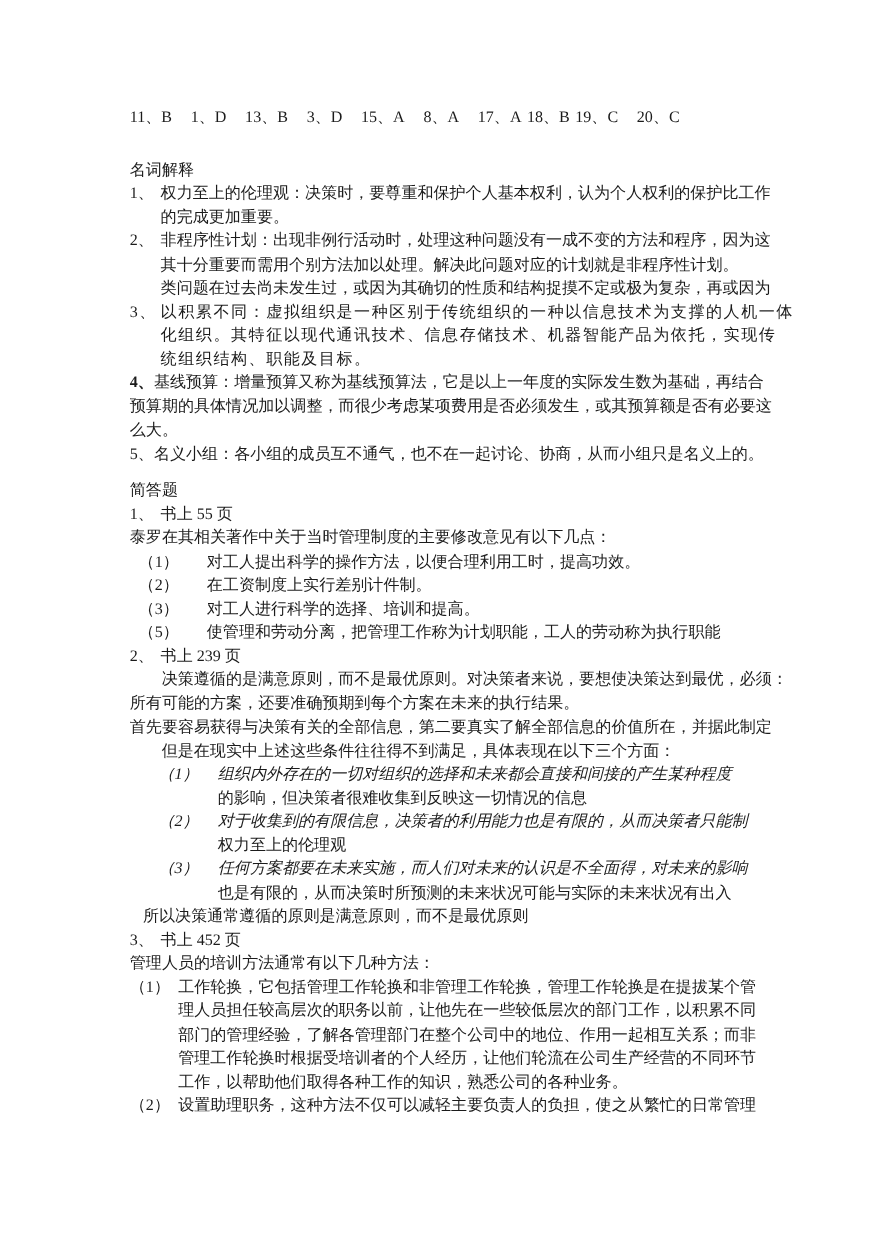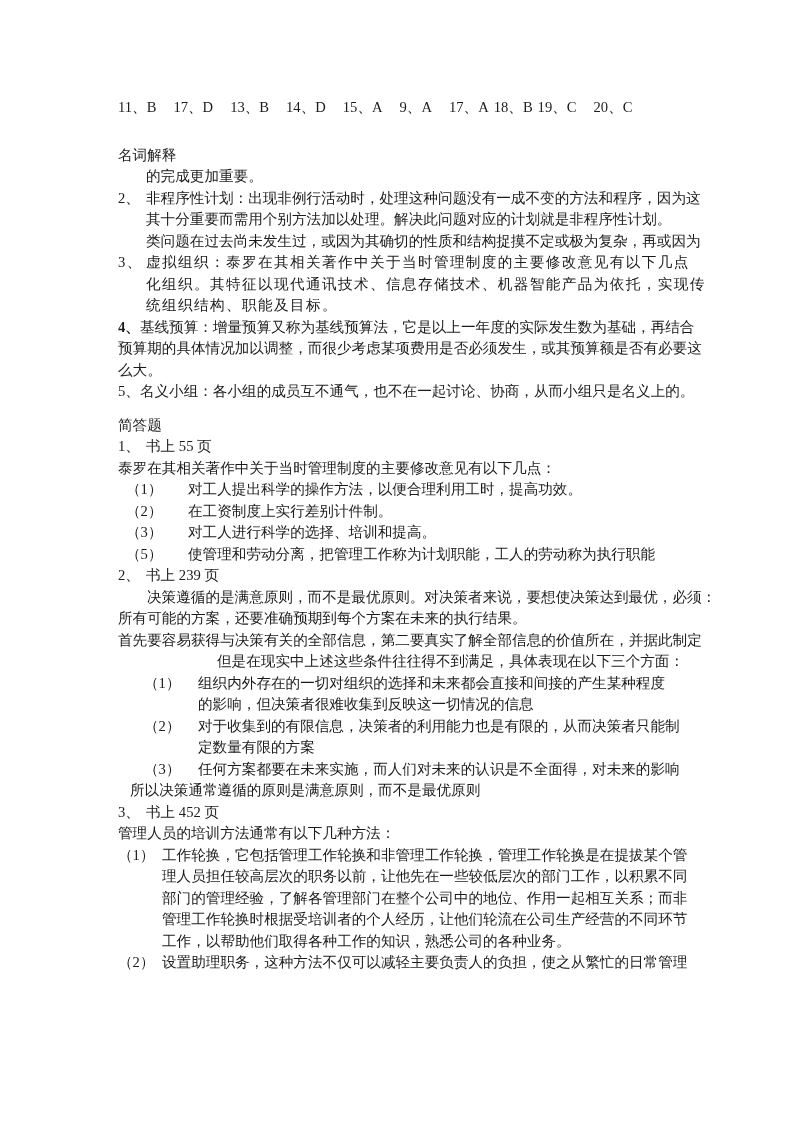--- a/index.html
+++ b/index.html
@@ -33,55 +33,56 @@
   .wide { letter-spacing: 1.4px; }
 
   
   .qmark { display: inline-block; width: 28px; }
 
   
   .q1-item { padding-left: 8px; }
   .q1-item .pmark { display: inline-block; width: 62px; }
 
   
-  .indent2 { text-indent: 29px; text-align: right; }
-  .q2-item { padding-left: 26px; }
+  .indent2 { text-indent: 29px; }
+  .q2-item { padding-left: 26px; font-style: italic; }
   .q2-item .pmark { display: inline-block; width: 54px; }
   .q2-cont { padding-left: 80px; }
   .indent-sm { padding-left: 12px; }
 
   
   .q3-item .pmark { display: inline-block; width: 44px; }
   .q3-cont { padding-left: 44px; }
 </style>
 </head>
 <body>
 
 <div class="page">
 
   <div class="line">
-    <span class="ans">11、B</span><span class="ans">17、D</span><span class="ans">13、B</span><span class="ans">14、D</span><span class="ans">15、A</span><span class="ans">9、A</span><span class="ans tight">17、A</span><span class="ans tight">18、B</span><span class="ans">19、C</span><span class="ans">20、C</span>
+    <span class="ans">11、B</span><span class="ans">1、D</span><span class="ans">13、B</span><span class="ans">3、D</span><span class="ans">15、A</span><span class="ans">8、A</span><span class="ans tight">17、A</span><span class="ans tight">18、B</span><span class="ans">19、C</span><span class="ans">20、C</span>
   </div>
 
   <div class="spacer-a"></div>
 
   <div class="line">名词解释</div>
 
   <div>
+    <div class="line"><span class="gmark">1、</span><span>权力至上的伦理观：决策时，要尊重和保护个人基本权利，认为个人权利的保护比工作</span></div>
     <div class="line g-cont">的完成更加重要。</div>
   </div>
 
   <div>
     <div class="line"><span class="gmark">2、</span><span>非程序性计划：出现非例行活动时，处理这种问题没有一成不变的方法和程序，因为这</span></div>
     <div class="line g-cont">其十分重要而需用个别方法加以处理。解决此问题对应的计划就是非程序性计划。</div>
     <div class="line g-cont">类问题在过去尚未发生过，或因为其确切的性质和结构捉摸不定或极为复杂，再或因为</div>
   </div>
 
   <div class="wide">
-    <div class="line"><span class="gmark">3、</span><span>虚拟组织：泰罗在其相关著作中关于当时管理制度的主要修改意见有以下几点</span></div>
+    <div class="line"><span class="gmark">3、</span><span>以积累不同：虚拟组织是一种区别于传统组织的一种以信息技术为支撑的人机一体</span></div>
     <div class="line g-cont">化组织。其特征以现代通讯技术、信息存储技术、机器智能产品为依托，实现传</div>
     <div class="line g-cont">统组织结构、职能及目标。</div>
   </div>
 
   <div class="flush">
     <div class="line"><span class="bold">4、</span><span>基线预算：增量预算又称为基线预算法，它是以上一年度的实际发生数为基础，再结合</span></div>
     <div class="line g-cont">预算期的具体情况加以调整，而很少考虑某项费用是否必须发生，或其预算额是否有必要这</div>
     <div class="line g-cont">么大。</div>
   </div>
 
@@ -105,22 +106,23 @@
   <div>
     <div class="line"><span class="qmark">2、</span><span>书上 239 页</span></div>
     <div class="line indent2">决策遵循的是满意原则，而不是最优原则。对决策者来说，要想使决策达到最优，必须：</div>
     <div class="line">所有可能的方案，还要准确预期到每个方案在未来的执行结果。</div>
     <div class="line">首先要容易获得与决策有关的全部信息，第二要真实了解全部信息的价值所在，并据此制定</div>
     <div class="line indent2">但是在现实中上述这些条件往往得不到满足，具体表现在以下三个方面：</div>
 
     <div class="line q2-item"><span class="pmark">（1）</span><span>组织内外存在的一切对组织的选择和未来都会直接和间接的产生某种程度</span></div>
     <div class="line q2-cont">的影响，但决策者很难收集到反映这一切情况的信息</div>
     <div class="line q2-item"><span class="pmark">（2）</span><span>对于收集到的有限信息，决策者的利用能力也是有限的，从而决策者只能制</span></div>
-    <div class="line q2-cont">定数量有限的方案</div>
+    <div class="line q2-cont">权力至上的伦理观</div>
     <div class="line q2-item"><span class="pmark">（3）</span><span>任何方案都要在未来实施，而人们对未来的认识是不全面得，对未来的影响</span></div>
+    <div class="line q2-cont">也是有限的，从而决策时所预测的未来状况可能与实际的未来状况有出入</div>
 
     <div class="line indent-sm">所以决策通常遵循的原则是满意原则，而不是最优原则</div>
   </div>
 
   <div>
     <div class="line"><span class="qmark">3、</span><span>书上 452 页</span></div>
     <div class="line">管理人员的培训方法通常有以下几种方法：</div>
 
     <div class="line q3-item"><span class="pmark">（1）</span><span>工作轮换，它包括管理工作轮换和非管理工作轮换，管理工作轮换是在提拔某个管</span></div>
     <div class="line q3-cont">理人员担任较高层次的职务以前，让他先在一些较低层次的部门工作，以积累不同</div>

